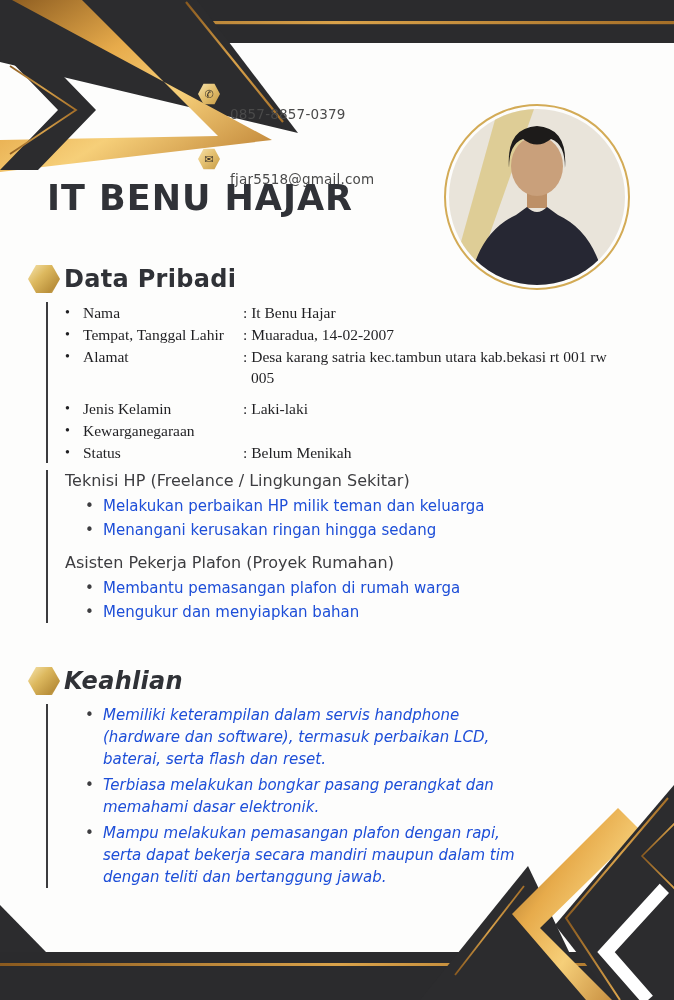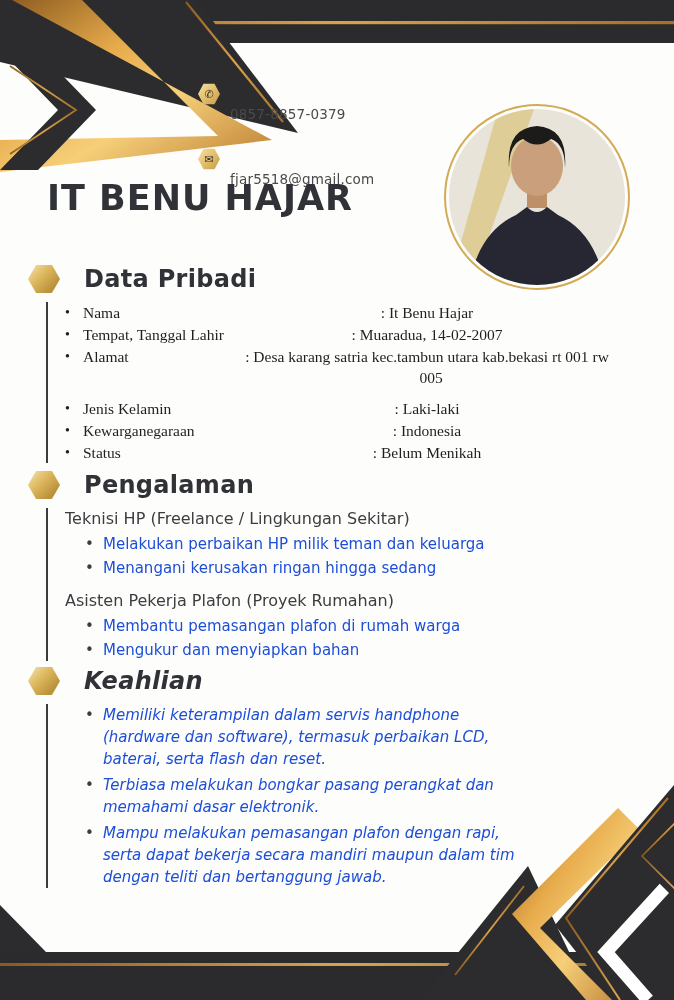--- a/index.html
+++ b/index.html
@@ -23,37 +23,37 @@
   
   .name{
     position:absolute;left:47px;top:178px;margin:0;
     font-size:35px;font-weight:800;color:#303237;letter-spacing:1px;
   }
   
   .section{position:absolute;left:28px;width:610px;}
   .sec-personal{top:264px;}
   .sec-experience{top:470px;}
   .sec-skills{top:666px;font-style:italic;}
-  .sec-head{display:flex;align-items:center;gap:24px;margin:0 0 8px 0;}
+  .sec-head{display:flex;align-items:center;gap:4px;margin:0 0 8px 0;}
   .hex-big{
     width:32px;height:30px;flex:0 0 32px;
     background:linear-gradient(135deg,#f7e7b4 0%,#ddb95f 40%,#b98f3a 80%,#e8cf8d 100%);
     clip-path:polygon(25% 3%,75% 3%,100% 50%,75% 97%,25% 97%,0% 50%);
   }
   .sec-title{font-size:24px;font-weight:800;color:#303237;letter-spacing:.3px;}
   .sec-body{
     margin-left:18px;border-left:2.5px solid #3c3c3e;padding-left:17px;
   }
   
   .pd-list{display:flex;flex-direction:column;gap:1px;font-family:"Liberation Serif","DejaVu Serif",serif;color:#1f1f22;font-size:15.5px;line-height:21px;}
   .pd-row{display:flex;align-items:flex-start;}
   .pd-row.gap-above{margin-top:9px;}
   .pd-bullet{width:18px;flex:0 0 18px;text-align:left;font-size:14px;}
   .pd-label{width:160px;flex:0 0 160px;}
-  .pd-value{width:360px;padding-left:8px;text-indent:-8px;text-align:center;}
+  .pd-value{width:360px;padding-left:8px;text-indent:-8px;}
   
   .job{margin-bottom:11px;}
   .job-title{font-size:16px;color:#3d3d40;line-height:22px;margin:0 0 3px 0;}
   .blist{list-style:none;margin:0;padding:0;}
   .blist li{
     position:relative;font-size:15px;color:#1d4ed8;line-height:22px;
     padding-left:18px;margin-left:20px;margin-bottom:2px;max-width:440px;
   }
   .blist li::before{content:"•";position:absolute;left:0;top:0;color:#3d3d40;}
   .skills-list li{margin-bottom:4px;max-width:438px;}
@@ -154,36 +154,31 @@
           <span class="pd-value">: Desa karang satria kec.tambun utara kab.bekasi rt 001 rw 005</span>
         </div>
         <div class="pd-row gap-above">
           <span class="pd-bullet">•</span>
           <span class="pd-label">Jenis Kelamin</span>
           <span class="pd-value">: Laki-laki</span>
         </div>
         <div class="pd-row">
           <span class="pd-bullet">•</span>
           <span class="pd-label">Kewarganegaraan</span>
-          <span class="pd-value">: Indonesia</span>
         </div>
         <div class="pd-row">
           <span class="pd-bullet">•</span>
           <span class="pd-label">Status</span>
           <span class="pd-value">: Belum Menikah</span>
         </div>
       </div>
     </div>
   </div>
 
   <div class="section sec-experience">
-    <div class="sec-head">
-      <span class="hex-big"></span>
-      <span class="sec-title">Pengalaman</span>
-    </div>
     <div class="sec-body">
       <div class="job">
         <p class="job-title">Teknisi HP (Freelance / Lingkungan Sekitar)</p>
         <ul class="blist">
           <li>Melakukan perbaikan HP milik teman dan keluarga</li>
           <li>Menangani kerusakan ringan hingga sedang</li>
         </ul>
       </div>
       <div class="job">
         <p class="job-title">Asisten Pekerja Plafon (Proyek Rumahan)</p>

